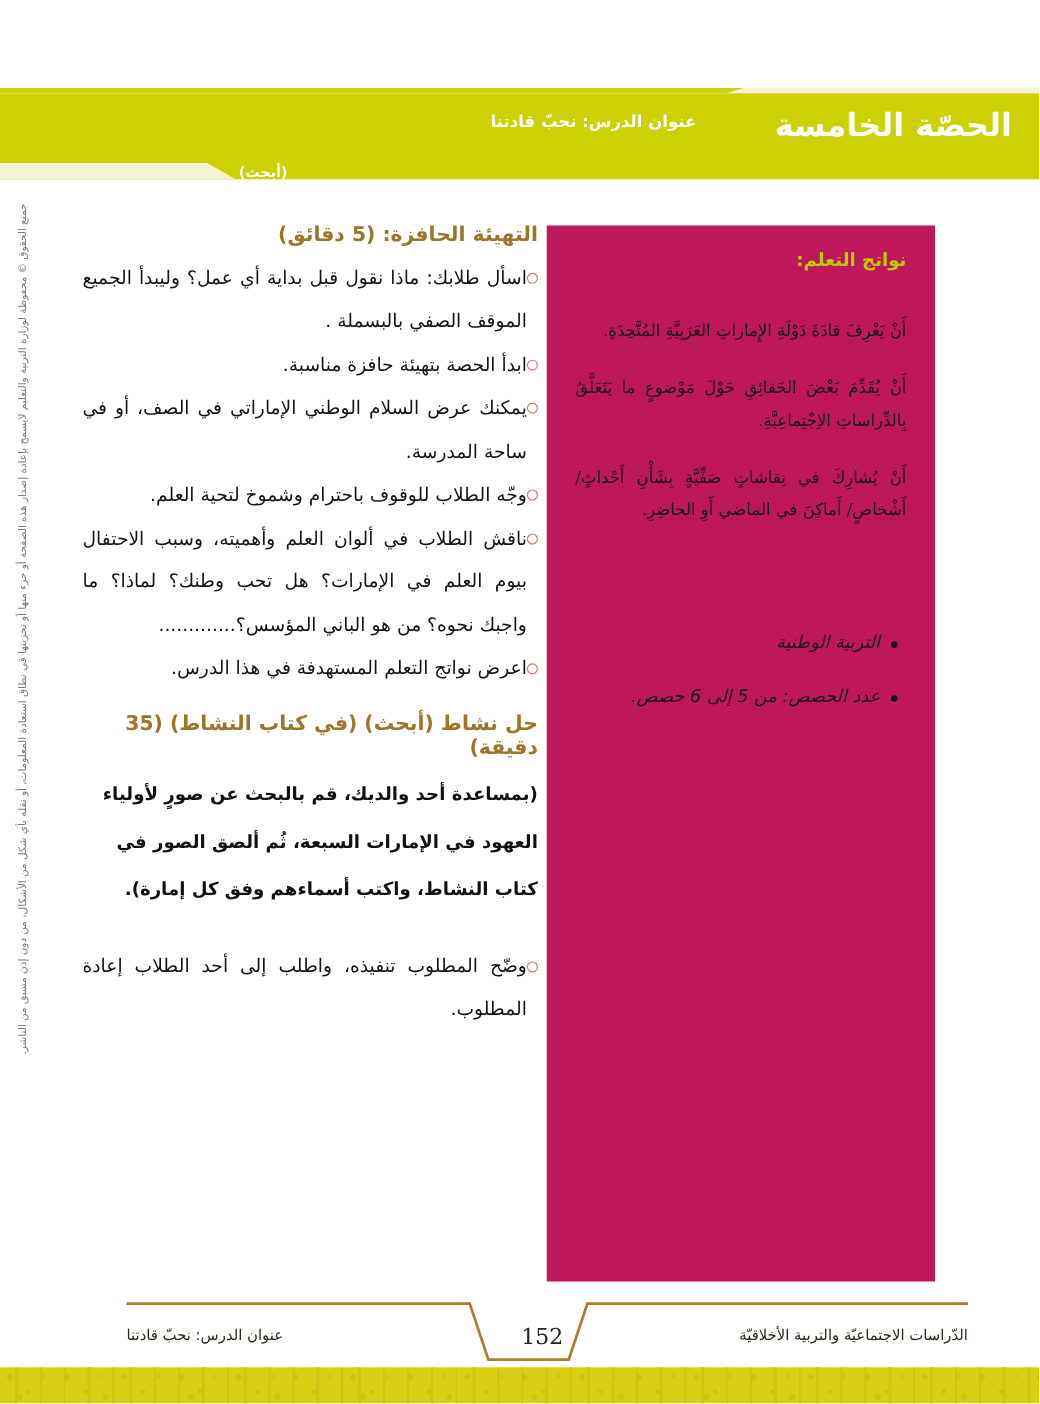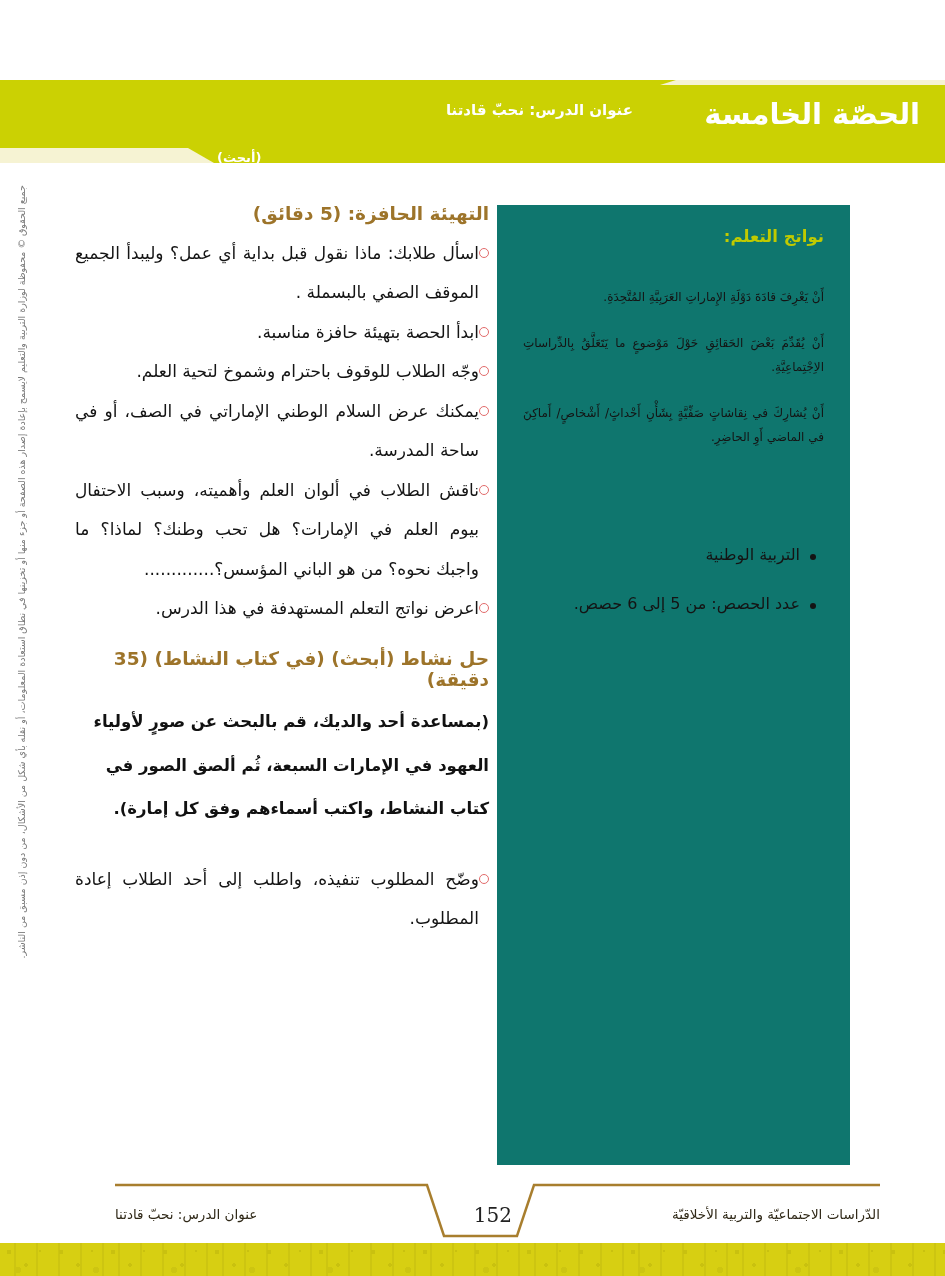--- a/index.html
+++ b/index.html
@@ -16,25 +16,25 @@
   .lesson-title{position:absolute;right:312px;top:16px;color:#ffffff;font-weight:bold;font-size:15px;}
   .tab-trapezoid{position:absolute;left:0;bottom:0;width:214px;height:15px;background:#f6f3d3;
     clip-path:polygon(0 0,188px 0,214px 100%,0 100%);}
   .tab-label{position:absolute;left:217px;bottom:-2px;color:#ffffff;font-weight:bold;font-size:13px;}
 
   
   .copyright{position:absolute;left:16px;top:1120px;width:935px;transform:rotate(-90deg);
     transform-origin:0 0;direction:rtl;white-space:nowrap;font-size:9.5px;color:#7a7a7a;}
 
   
-  .sidebar{position:absolute;right:95px;top:205px;width:353px;height:960px;background:#0f766e;
+  .sidebar{position:absolute;right:95px;top:205px;width:353px;height:960px;background:#be185d;
     box-sizing:border-box;padding:22px 26px;direction:rtl;}
   .sidebar-title{color:#c0ca00;font-weight:bold;font-size:16.5px;margin:0 0 40px 0;}
-  .outcome{font-size:12px;line-height:1.95;color:#141414;text-align:justify;margin:0 0 23px 0;}
-  .side-bullets{margin-top:96px;padding-right:8px;}
+  .outcome{font-size:15px;line-height:1.95;color:#141414;text-align:justify;margin:0 0 23px 0;}
+  .side-bullets{margin-top:96px;padding-right:8px;font-style:italic;}
   .side-bullet{display:flex;gap:10px;align-items:flex-start;font-size:16px;color:#141414;margin-bottom:30px;}
   .dot{flex:0 0 auto;width:6px;height:6px;border-radius:50%;background:#141414;margin-top:9px;}
 
   
   .main-col{position:absolute;left:75px;top:203px;width:414px;direction:rtl;}
   .sec-heading{color:#9d742a;font-weight:bold;font-size:18.5px;margin:0 0 10px 0;}
   .sec-heading.second{margin-top:20px;}
   ul.steps{list-style:none;margin:0;padding:0;}
   ul.steps li{display:flex;align-items:flex-start;font-size:17px;line-height:2.32;
     color:#141414;text-align:justify;}
@@ -98,25 +98,25 @@
       <li>
         <span class="ring"></span>
         <span>اسأل طلابك: ماذا نقول قبل بداية أي عمل؟ وليبدأ الجميع الموقف الصفي بالبسملة .</span>
       </li>
       <li>
         <span class="ring"></span>
         <span>ابدأ الحصة بتهيئة حافزة مناسبة.</span>
       </li>
       <li>
         <span class="ring"></span>
-        <span>وجّه الطلاب للوقوف باحترام وشموخ لتحية العلم.</span>
+        <span>يمكنك عرض السلام الوطني الإماراتي في الصف، أو في ساحة المدرسة.</span>
       </li>
       <li>
         <span class="ring"></span>
-        <span>يمكنك عرض السلام الوطني الإماراتي في الصف، أو في ساحة المدرسة.</span>
+        <span>وجّه الطلاب للوقوف باحترام وشموخ لتحية العلم.</span>
       </li>
       <li>
         <span class="ring"></span>
         <span>ناقش الطلاب في ألوان العلم وأهميته، وسبب الاحتفال بيوم العلم في الإمارات؟ هل تحب وطنك؟ لماذا؟ ما واجبك نحوه؟ من هو الباني المؤسس؟.............</span>
       </li>
       <li>
         <span class="ring"></span>
         <span>اعرض نواتج التعلم المستهدفة في هذا الدرس.</span>
       </li>
     </ul>

